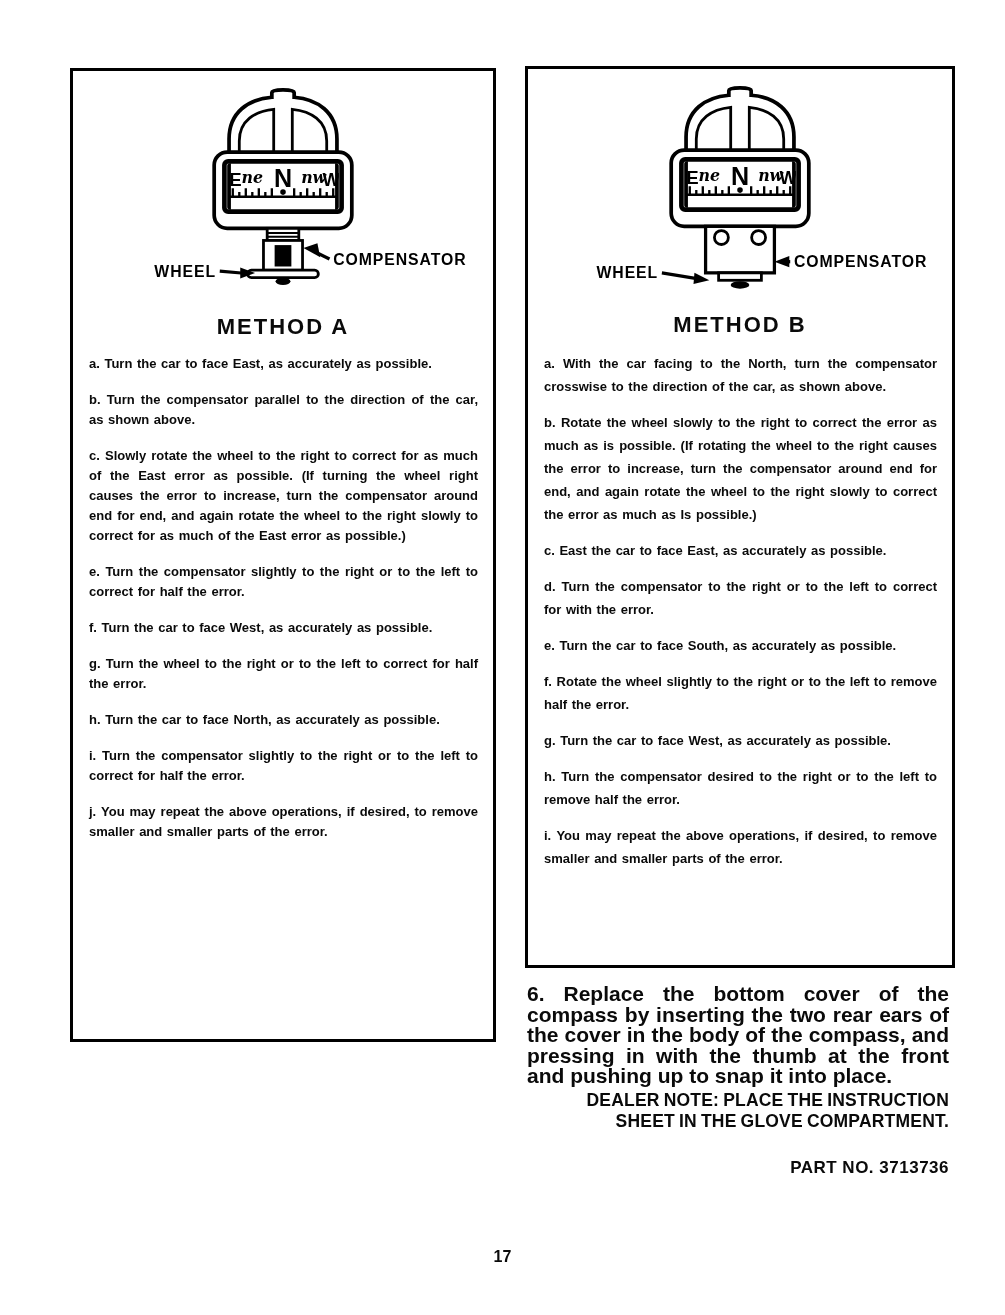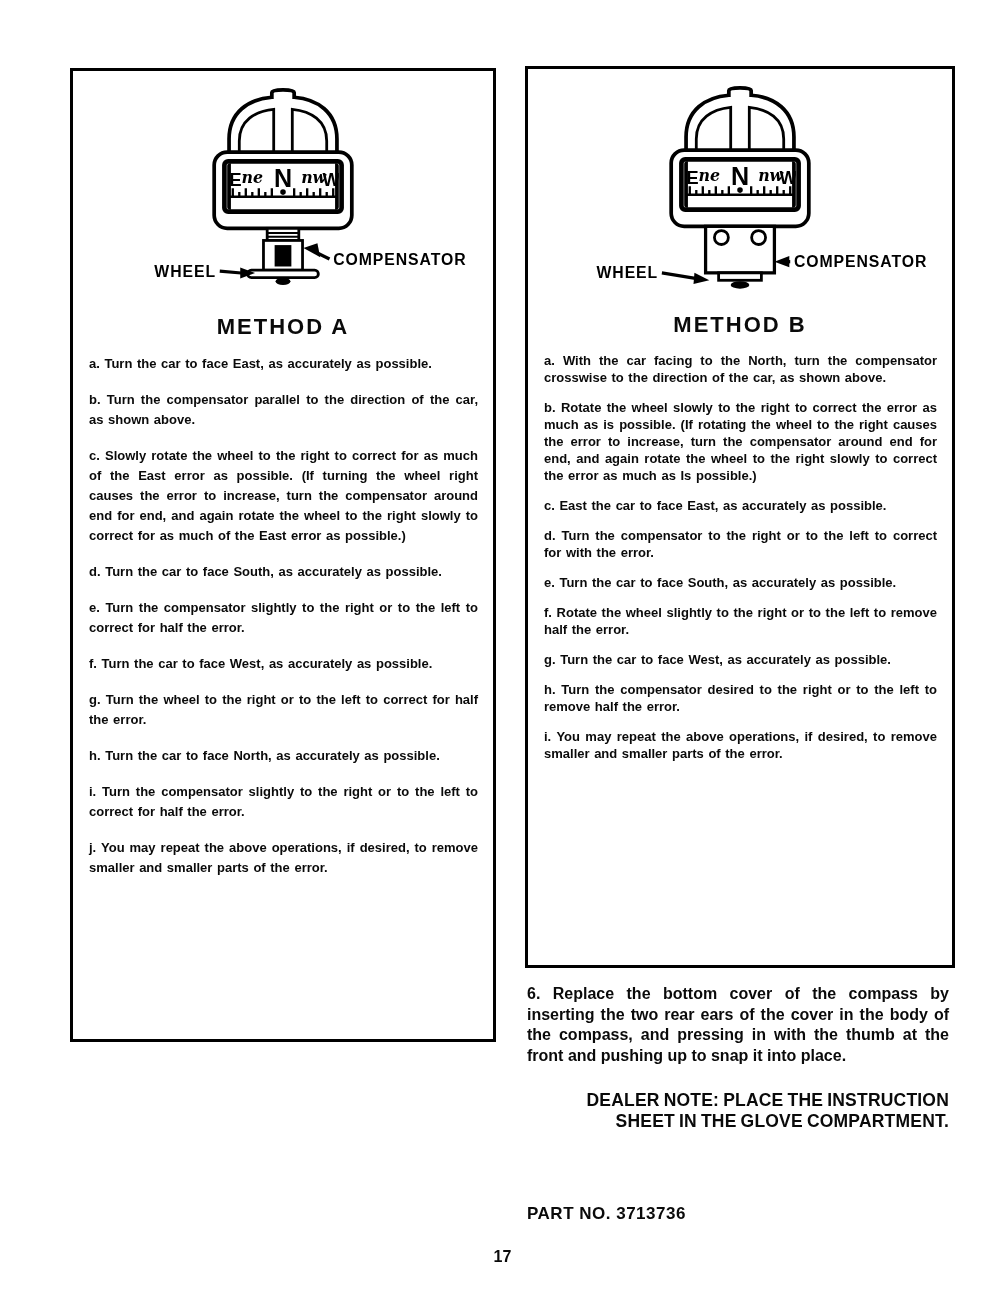--- a/index.html
+++ b/index.html
@@ -15,29 +15,29 @@
   .figure{margin-top:16px;text-align:center;}
   .figure svg{width:372px;height:auto;display:inline-block;}
   .method-title{
     text-align:center;font-size:22px;letter-spacing:2px;margin-top:4px;
   }
   .steps{padding:14px 15px 0 16px;}
   .steps p.step{
     font-size:13px;line-height:20px;text-align:justify;margin:0 0 16px 0;
     word-spacing:1px;
   }
-  #box-method-b .steps p.step{line-height:17px;margin-bottom:13px;}
+  #box-method-b .steps p.step{line-height:23px;margin-bottom:13px;}
   .svg-label{font-family:"Liberation Sans",sans-serif;font-weight:bold;font-size:17px;letter-spacing:1px;fill:#000;}
   .dial-card{font-family:"DejaVu Serif",serif;font-style:italic;font-weight:bold;font-size:17px;fill:#000;}
   .dial-n{font-family:"Liberation Sans",sans-serif;font-weight:bold;font-size:27px;fill:#000;}
   .dial-ew{font-family:"Liberation Sans",sans-serif;font-weight:bold;font-size:20px;fill:#000;}
   .footer-col{position:absolute;left:527px;width:422px;}
-  #replace-step{top:984px;font-size:16px;line-height:20.5px;text-align:justify;word-spacing:0px;}
+  #replace-step{top:984px;font-size:21px;line-height:20.5px;text-align:justify;word-spacing:0px;}
   #dealer-note{top:1090px;font-size:17.5px;line-height:21px;word-spacing:-1px;letter-spacing:0.2px;text-align:right;}
-  #part-number{top:1204px;font-size:17px;letter-spacing:0.5px;}
+  #part-number{top:1158px;text-align:right;font-size:17px;letter-spacing:0.5px;}
   #page-number{position:absolute;left:0;top:1248px;width:1005px;text-align:center;font-size:16px;}
 </style>
 </head>
 <body>
 
 <div class="method-box" id="box-method-a">
   <div class="figure">
     <svg viewBox="0 0 400 235">
       <defs>
           <clipPath id="clipA">
@@ -79,21 +79,20 @@
       <text x="254" y="191" text-anchor="start" class="svg-label">COMPENSATOR</text>
       <path d="M250,185 L238,179" stroke="#000" stroke-width="3.5"></path>
       <polygon points="237,168 222,173 240,183" fill="#000"></polygon>
     </svg>
   </div>
   <div class="method-title">METHOD A</div>
   <div class="steps">
       <p class="step">a. Turn the car to face East, as accurately as possible.</p>
       <p class="step">b. Turn the compensator parallel to the direction of the car, as shown above.</p>
       <p class="step">c. Slowly rotate the wheel to the right to correct for as much of the East error as possible. (If turning the wheel right causes the error to increase, turn the compensator around end for end, and again rotate the wheel to the right slowly to correct for as much of the East error as possible.)</p>
-      <p class="step">d. Turn the car to face South, as accurately as possible.</p>
       <p class="step">e. Turn the compensator slightly to the right or to the left to correct for half the error.</p>
       <p class="step">f. Turn the car to face West, as accurately as possible.</p>
       <p class="step">g. Turn the wheel to the right or to the left to correct for half the error.</p>
       <p class="step">h. Turn the car to face North, as accurately as possible.</p>
       <p class="step">i. Turn the compensator slightly to the right or to the left to correct for half the error.</p>
       <p class="step">j. You may repeat the above operations, if desired, to remove smaller and smaller parts of the error.</p>
     </div>
 </div>
 
 <div class="method-box" id="box-method-b">

